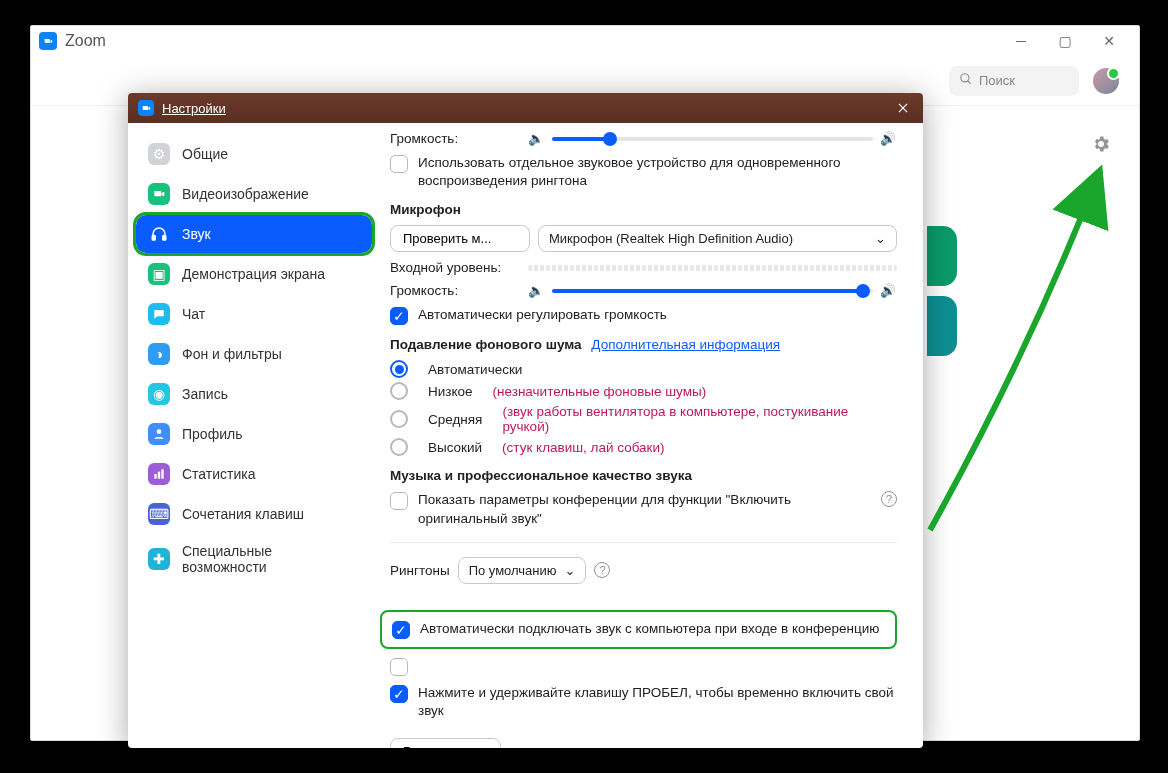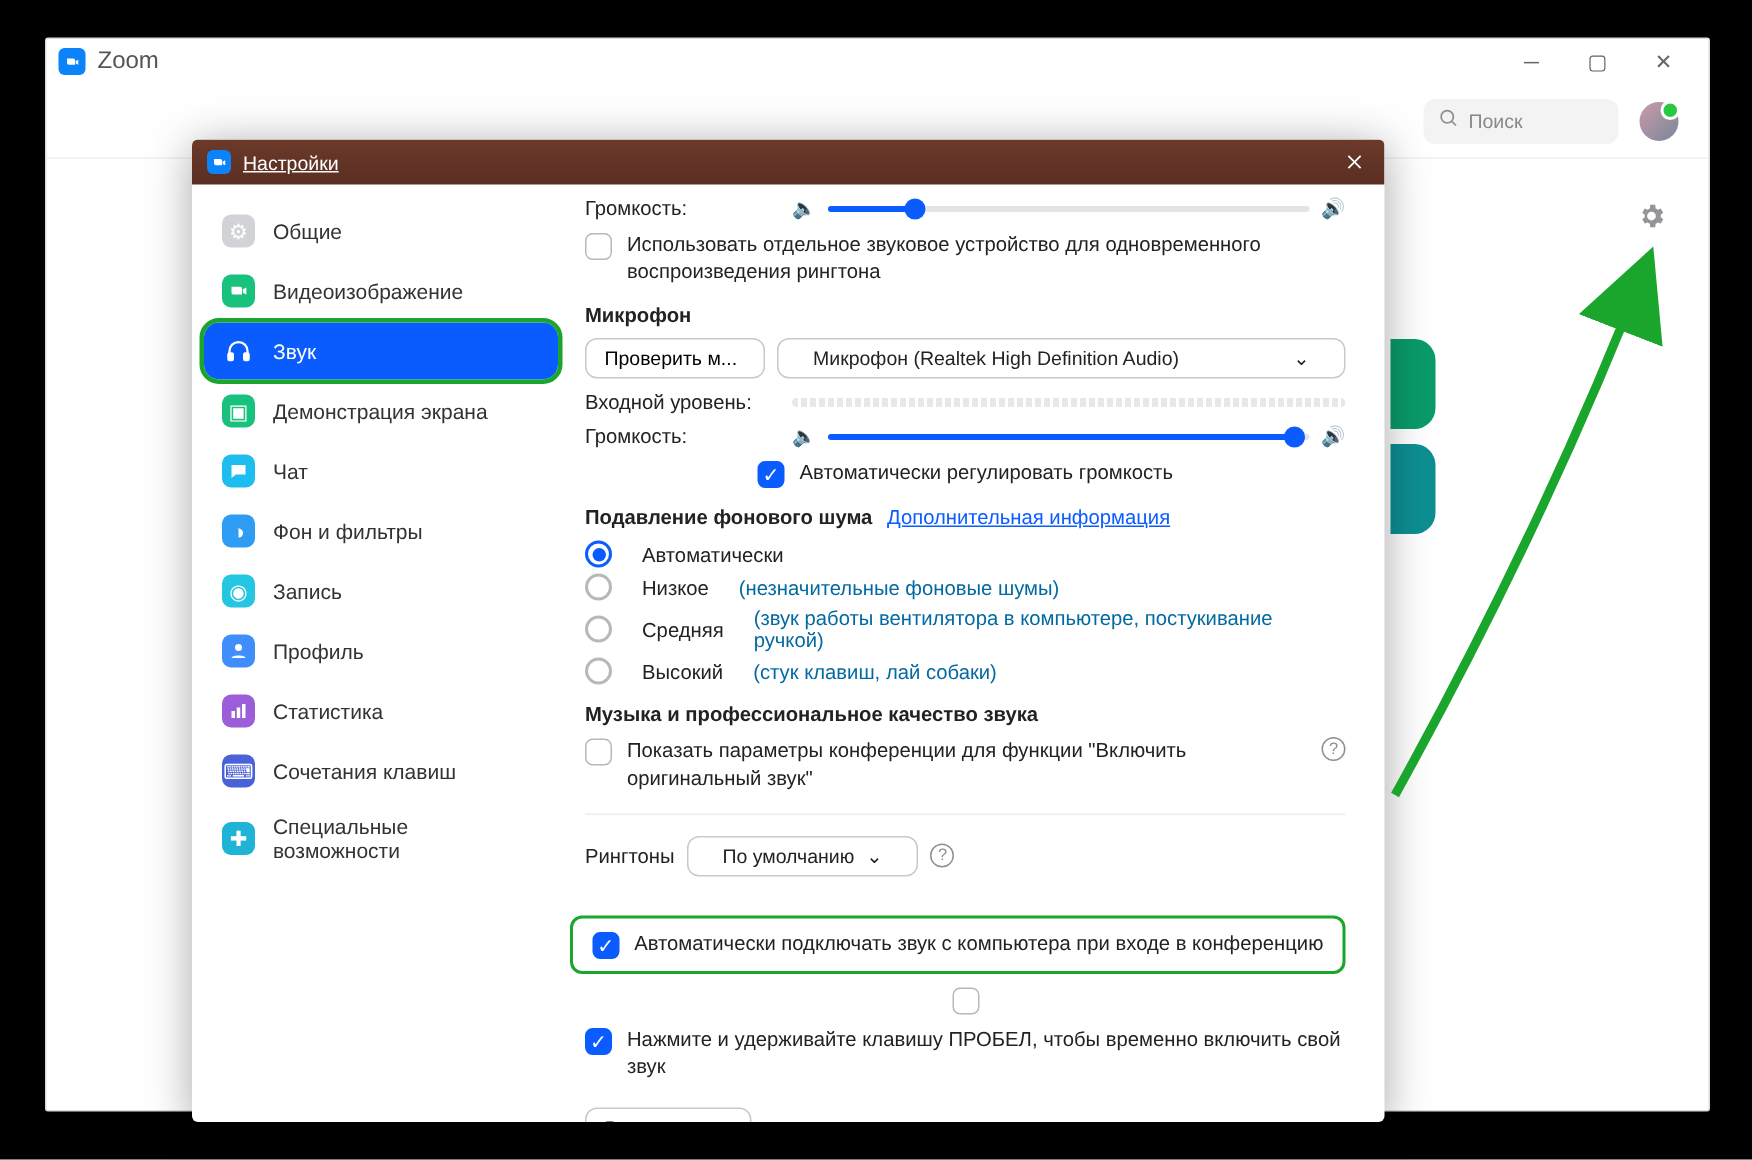--- a/index.html
+++ b/index.html
@@ -37,35 +37,35 @@
 .content { flex:1; padding: 8px 26px 16px 10px; overflow-y:auto; font-size:13.5px; color:#222; }
 .row { display:flex; align-items:center; gap:8px; margin-bottom:8px; }
 .label-col { width:130px; color:#222; }
 .slider-wrap { flex:1; display:flex; align-items:center; gap:8px; }
 .slider { flex:1; height:4px; background:#e4e4e7; border-radius:3px; position:relative; }
 .slider .fill { position:absolute; left:0; top:0; bottom:0; background:#0b5cff; border-radius:3px; }
 .slider .thumb { position:absolute; top:50%; width:14px;height:14px; background:#0b5cff; border-radius:50%; transform:translate(-50%,-50%); }
 .spk-icon{color:#8f9093;font-size:13px;}
 .spk-icon.on{color:#0b5cff;}
 
-.check-row { display:flex; align-items:flex-start; gap:10px; margin:8px 0;justify-content:center; }
+.check-row { display:flex; align-items:flex-start; gap:10px; margin:8px 0; }
 .checkbox { width:18px;height:18px; border:1.5px solid #b7b8bc; border-radius:5px; flex-shrink:0; display:flex;align-items:center;justify-content:center; margin-top:1px; }
 .checkbox.checked { background:#0b5cff; border-color:#0b5cff; color:#fff; }
 .check-row.hl { border:2px solid #1aa52c; border-radius:8px; padding:8px 10px; margin-left:-10px; }
 .check-label { line-height:1.35; }
 
 .section-title { font-weight:600; margin:12px 0 8px; }
 .btn { border:1px solid #c9c9cd; background:#fff; border-radius:8px; padding:5px 12px; font-size:13px; cursor:pointer; }
-.select { border:1px solid #c9c9cd; border-radius:8px; padding:5px 23px; font-size:13px; display:flex;align-items:center;justify-content:space-between; cursor:pointer; }
+.select { border:1px solid #c9c9cd; border-radius:8px; padding:5px 10px; font-size:13px; display:flex;align-items:center;justify-content:space-between; cursor:pointer; }
 .level-bar { flex:1; height:6px; background: repeating-linear-gradient(90deg,#e8e8eb 0 4px, transparent 4px 6px); border-radius:3px;}
 .radio-row { display:flex; align-items:center; gap:20px; margin:4px 0; }
 .radio { width:18px;height:18px;border:2px solid #b7b8bc;border-radius:50%; flex-shrink:0; display:flex;align-items:center;justify-content:center;}
 .radio.sel { border-color:#0b5cff; }
 .radio.sel::after { content:""; width:9px;height:9px;background:#0b5cff;border-radius:50%; }
-.hint { color:#0369a1; }
+.hint { color:#be185d; }
 .link { color:#0b5cff;text-decoration:underline; }
 hr.sep { border:none;border-top:1px solid #ececef; margin:14px 0; }
 
 
 .help { width:16px;height:16px;border:1.5px solid #8f9093;border-radius:50%;display:inline-flex;align-items:center;justify-content:center;font-size:11px;color:#8f9093; }
 
 
 .arrow-svg { position:absolute; left:0; top:0; pointer-events:none; }
 
 
@@ -211,21 +211,21 @@
           </div>
         </div>
 
         <div class="check-row">
           <div class="checkbox"></div>
           <div class="check-label">Использовать отдельное звуковое устройство для одновременного воспроизведения рингтона</div>
         </div>
 
         <div class="section-title">Микрофон</div>
         <div class="row">
-          <button class="btn" style="width:120px;text-align:left">Проверить м...</button>
+          <button class="btn" style="width:140px;text-align:left">Проверить м...</button>
           <div class="select" style="flex:1">
             <span>Микрофон (Realtek High Definition Audio)</span>
             <span>⌄</span>
           </div>
         </div>
         <div class="row">
           <div class="label-col">Входной уровень:</div>
           <div class="level-bar"></div>
         </div>
         <div class="row">

